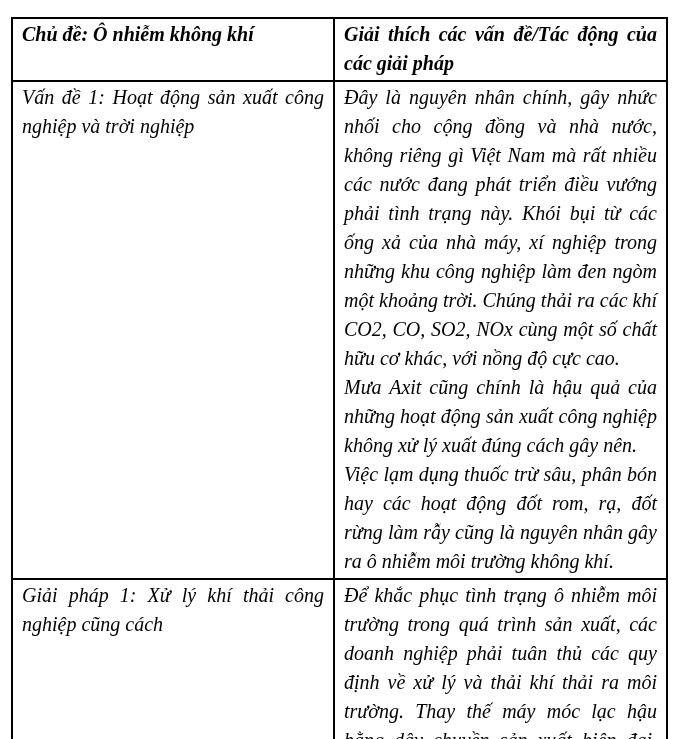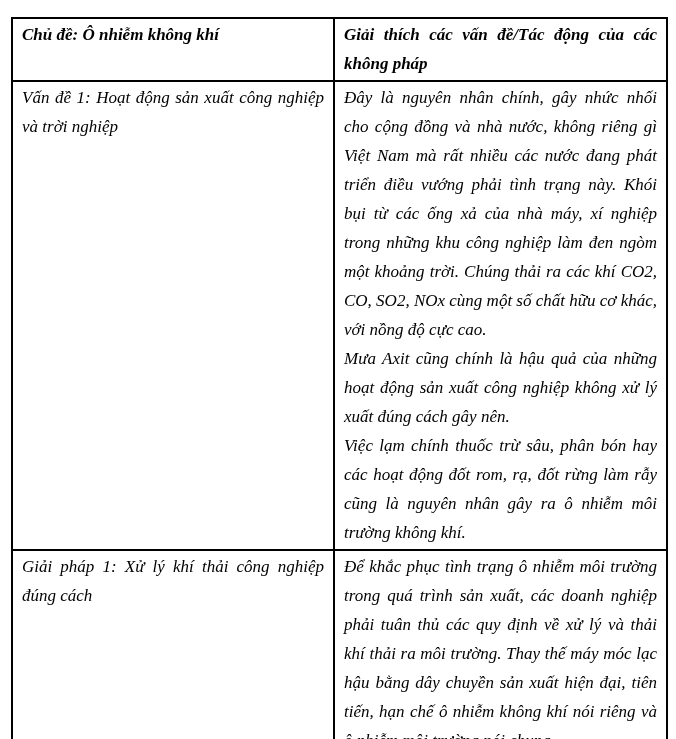--- a/index.html
+++ b/index.html
@@ -26,21 +26,21 @@
     left: 11px;
     top: 17px;
     width: 655px;
     border-collapse: collapse;
     table-layout: fixed;
   }
   table.doc-table td {
     border: 2px solid #000000;
     vertical-align: top;
     padding: 1px 9px 2px 9px;
-    font-size: 17px;
+    font-size: 20px;
     line-height: 29px;
     text-align: justify;
     overflow: hidden;
   }
   td.hdr {
     font-weight: bold;
   }
   td p {
     margin: 0;
     padding: 0;
@@ -56,36 +56,36 @@
     <colgroup>
       <col class="c1">
       <col class="c2">
     </colgroup>
     <tbody>
       <tr>
         <td class="hdr">
           <p>Chủ đề: Ô nhiễm không khí</p>
         </td>
         <td class="hdr">
-          <p>Giải thích các vấn đề/Tác động của các không pháp</p>
+          <p>Giải thích các vấn đề/Tác động của các giải pháp</p>
         </td>
       </tr>
       <tr>
         <td>
           <p>Vấn đề 1: Hoạt động sản xuất công nghiệp và trời nghiệp</p>
         </td>
         <td>
             <p>Đây là nguyên nhân chính, gây nhức nhối cho cộng đồng và nhà nước, không riêng gì Việt Nam mà rất nhiều các nước đang phát triển điều vướng phải tình trạng này. Khói bụi từ các ống xả của nhà máy, xí nghiệp trong những khu công nghiệp làm đen ngòm một khoảng trời. Chúng thải ra các khí CO2, CO, SO2, NOx cùng một số chất hữu cơ khác, với nồng độ cực cao.</p>
             <p>Mưa Axit cũng chính là hậu quả của những hoạt động sản xuất công nghiệp không xử lý xuất đúng cách gây nên.</p>
-            <p>Việc lạm chính thuốc trừ sâu, phân bón hay các hoạt động đốt rom, rạ, đốt rừng làm rẫy cũng là nguyên nhân gây ra ô nhiễm môi trường không khí.</p>
+            <p>Việc lạm dụng thuốc trừ sâu, phân bón hay các hoạt động đốt rom, rạ, đốt rừng làm rẫy cũng là nguyên nhân gây ra ô nhiễm môi trường không khí.</p>
           </td>
       </tr>
       <tr>
         <td>
-          <p>Giải pháp 1: Xử lý khí thải công nghiệp đúng cách</p>
+          <p>Giải pháp 1: Xử lý khí thải công nghiệp cũng cách</p>
         </td>
         <td>
             <p>Để khắc phục tình trạng ô nhiễm môi trường trong quá trình sản xuất, các doanh nghiệp phải tuân thủ các quy định về xử lý và thải khí thải ra môi trường. Thay thế máy móc lạc hậu bằng dây chuyền sản xuất hiện đại, tiên tiến, hạn chế ô nhiễm không khí nói riêng và ô nhiễm môi trường nói chung.</p>
           </td>
       </tr>
     </tbody>
   </table>
 </div>
 
 </body></html>

